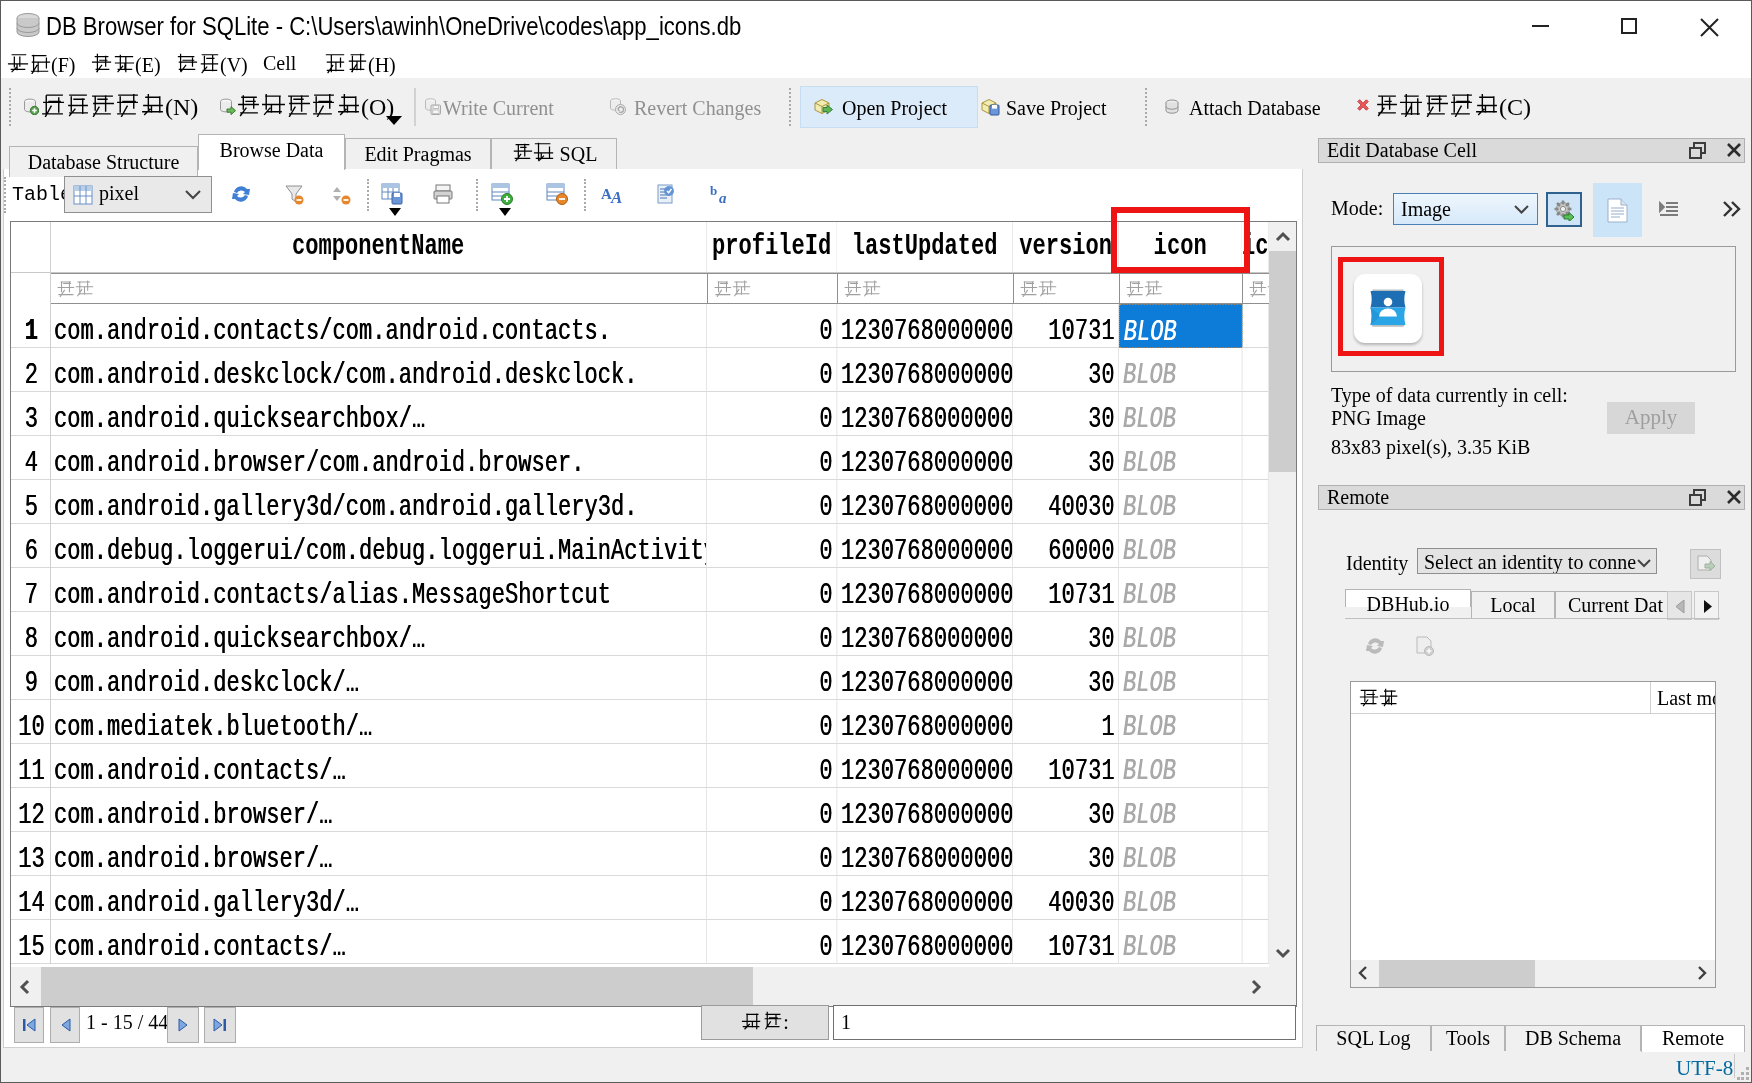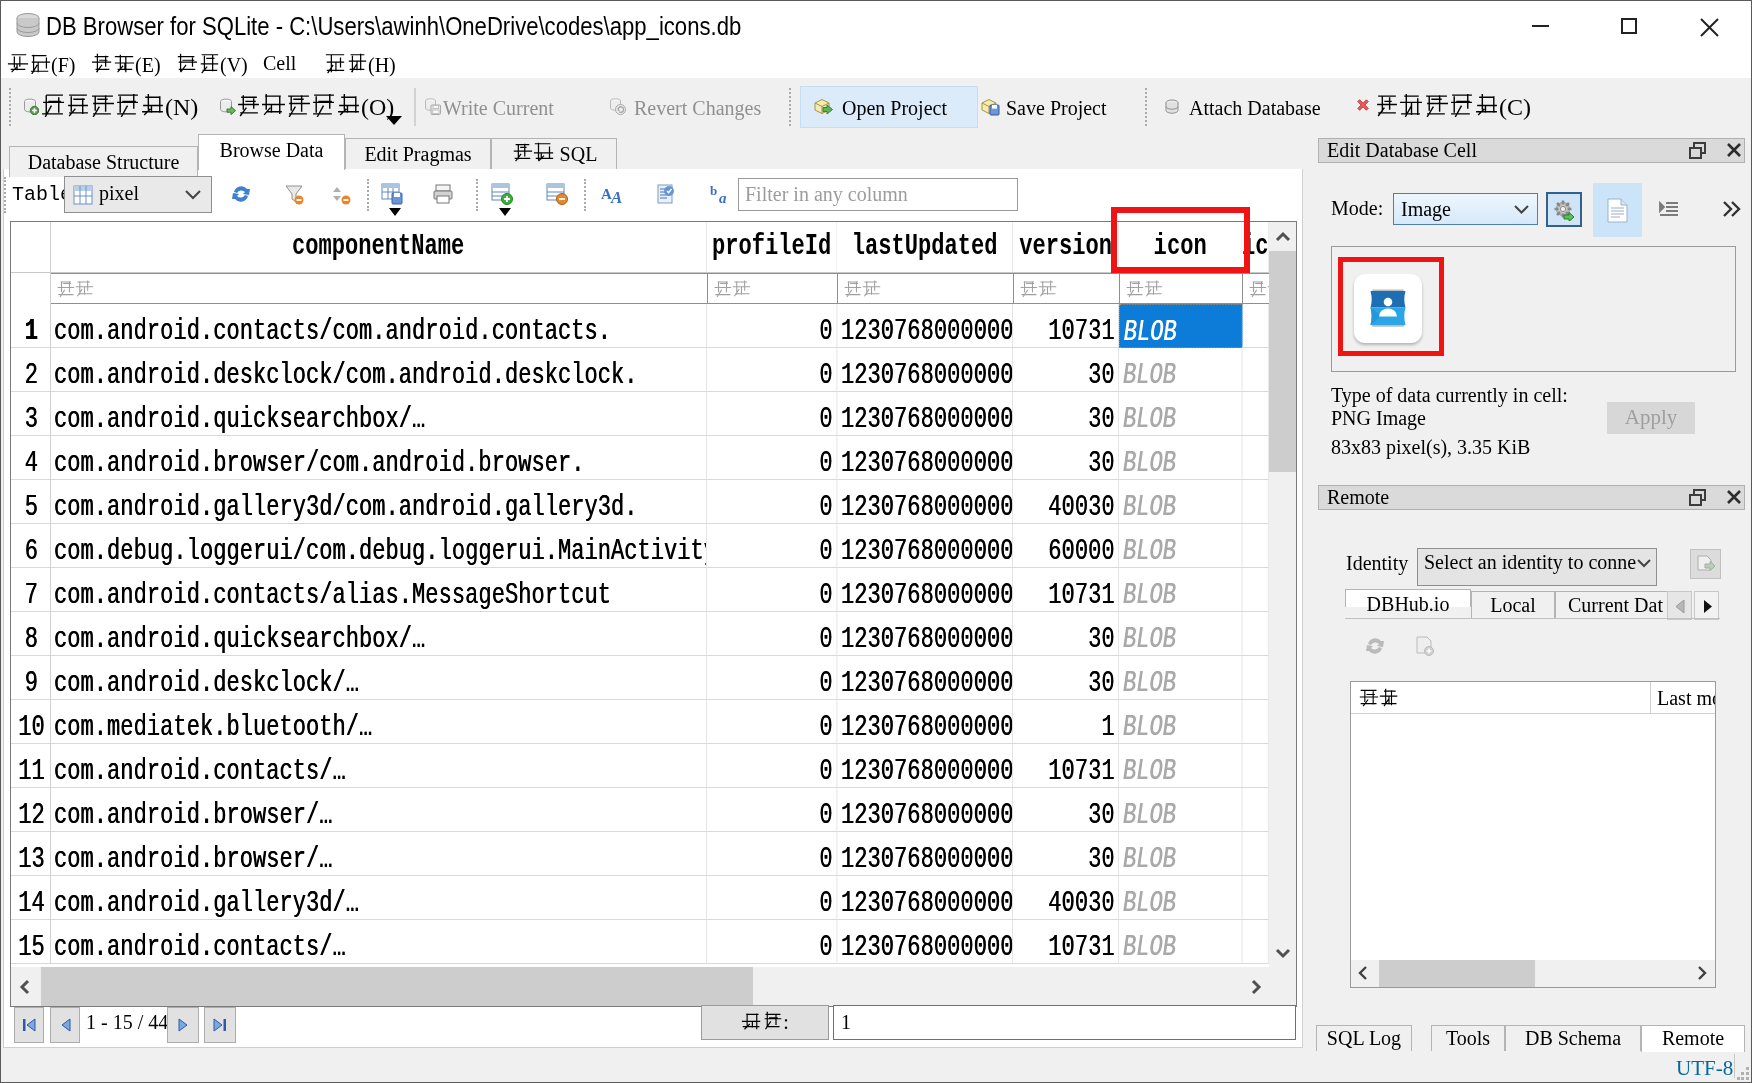--- a/index.html
+++ b/index.html
@@ -213,21 +213,20 @@
 <svg class="abs" style="left:8px; top:8px;" width="20" height="20" viewBox="0 0 20 20">
         <rect x="1" y="1" width="18" height="18" fill="#fff" stroke="#6a8fc8"></rect>
         <rect x="1" y="1" width="18" height="5" fill="#b8cfe8"></rect>
         <path d="M1 11 h18 M7 1 v18 M13 1 v18" stroke="#6a8fc8"></path>
       </svg>
 <span class="abs" style="left:34px; top:5px; font-size:20px;">pixel</span>
 <svg class="abs" style="left:120px; top:13px;" width="16" height="10" viewBox="0 0 16 10">
         <path d="M1 1 L8 8 L15 1" fill="none" stroke="#444" stroke-width="2"></path>
       </svg>
 </div>
-<div id="filterinput" class="abs">Filter in any column</div>
 
 <div id="smallicons">
       <div class="dotsep" style="left:3px; top:176px; height:36px;"></div>
 <svg class="abs" style="left:229px; top:182px;" width="22" height="22" viewBox="0 0 22 22">
         <path d="M4 9 a7.5 7.5 0 0 1 13-3 l3-0 -1 6 -6-1 2-2 a5 5 0 0 0-8 1z" fill="#3f7fd4"></path>
         <path d="M18 13 a7.5 7.5 0 0 1-13 3 l-3 0 1-6 6 1 -2 2 a5 5 0 0 0 8-1z" fill="#3f7fd4"></path>
       </svg>
 <svg class="abs" style="left:282px; top:182px;" width="22" height="22" viewBox="0 0 22 22">
         <path d="M3 3 h16 l-6 8 v8 l-4-3 v-5 z" fill="#e8e8e8" stroke="#909090"></path>
         <circle cx="16" cy="17" r="4.5" fill="#e8862c"></circle>
@@ -536,21 +535,21 @@
 <div class="abs" style="left:1606px; top:401px; width:88px; height:32px; background:#d7d7d7; color:#9e9e9e; text-align:center; font-size:21px; line-height:30px;">Apply</div>
 <div class="paneltitle" style="top:484px;">Remote</div>
 <svg class="abs" style="left:1688px; top:488px;" width="18" height="17" viewBox="0 0 18 17">
         <rect x="5" y="1" width="11" height="10" fill="none" stroke="#3c3c3c" stroke-width="2"></rect>
         <rect x="1" y="6" width="11" height="10" fill="#dadada" stroke="#3c3c3c" stroke-width="2"></rect>
       </svg>
 <svg class="abs" style="left:1725px; top:488px;" width="16" height="16" viewBox="0 0 16 16">
         <path d="M2 2 L14 14 M14 2 L2 14" stroke="#2c2c2c" stroke-width="2.6"></path>
       </svg>
 <div class="abs" style="left:1345px; top:551px; font-size:20px;">Identity</div>
-<div class="abs" style="left:1416px; top:547px; width:240px; height:38px; background:#e4e4e4; border:1px solid #8f8f8f; font-size:20px; line-height:27px; padding-left:6px; white-space:nowrap; overflow:hidden;">Select an identity to conne<svg style="position:absolute; right:5px; top:10px;" width="14" height="9" viewBox="0 0 14 9">
+<div class="abs" style="left:1416px; top:547px; width:240px; height:26px; background:#e4e4e4; border:1px solid #8f8f8f; font-size:20px; line-height:27px; padding-left:6px; white-space:nowrap; overflow:hidden;">Select an identity to conne<svg style="position:absolute; right:5px; top:10px;" width="14" height="9" viewBox="0 0 14 9">
           <path d="M1 1 L7 7 L13 1" fill="none" stroke="#444" stroke-width="2"></path>
         </svg></div>
 <div class="abs" style="left:1689px; top:548px; width:31px; height:30px; background:#dcdcdc; border:1px solid #c0c0c0;">
         <svg style="position:absolute;left:6px;top:5px;" width="19" height="19" viewBox="0 0 19 19" opacity="0.55">
           <path d="M1 1 h9 l4 4 v10 h-13 z" fill="#fff" stroke="#888"></path>
           <path d="M8 9 h5 v-2.6 l5 4.6 -5 4.6 V13 h-5 z" fill="#9cc49c" stroke="#6a8f6a"></path>
         </svg>
       </div>
 <div class="tab abs" style="left:1470px; top:590px; width:84px; height:28px; line-height:27px; font-size:20px;">Local</div>
 <div class="tab abs" style="left:1554px; top:590px; width:123px; height:28px; line-height:27px; font-size:20px; white-space:nowrap; overflow:hidden; padding-left:12px; text-align:left;">Current Dat</div>
@@ -588,21 +587,21 @@
 <div class="sbthumb abs" style="left:1378px; top:959px; width:156px; height:27px;"></div>
 <svg class="abs" style="left:1357px; top:965px;" width="9" height="14" viewBox="0 0 9 14">
         <path d="M8 1 L2 7 L8 13" fill="none" stroke="#404040" stroke-width="2.4"></path>
       </svg>
 <svg class="abs" style="left:1697px; top:965px;" width="9" height="14" viewBox="0 0 9 14">
         <path d="M1 1 L7 7 L1 13" fill="none" stroke="#404040" stroke-width="2.4"></path>
       </svg>
     </div>
 
 <div id="bottombar">
-      <div class="btab" style="left:1315px; width:96px;">SQL Log</div>
+      <div class="btab" style="left:1315px; width:115px;">SQL Log</div>
 <div class="btab" style="left:1430px; width:74px;">Tools</div>
 <div class="btab" style="left:1504px; width:136px;">DB Schema</div>
 <div class="btab active" style="left:1640px; width:104px;">Remote</div>
 <div class="abs" style="left:1675px; top:1055px; font-size:21px; color:#0369a1;">UTF-8</div>
 <div class="abs" style="left:1733px; top:1053px; width:1px; height:24px; background:#c8c8c8;"></div>
 <svg class="abs" style="left:1736px; top:1066px;" width="13" height="13" viewBox="0 0 13 13">
         <g fill="#b0b0b0">
           <rect x="9" y="0" width="3" height="3"></rect>
           <rect x="9" y="5" width="3" height="3"></rect>
           <rect x="9" y="10" width="3" height="3"></rect>

